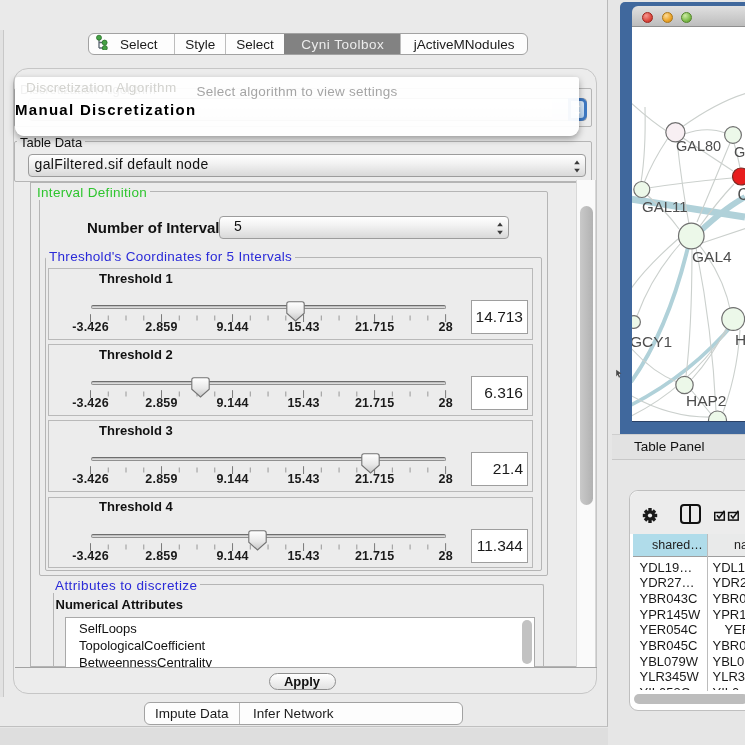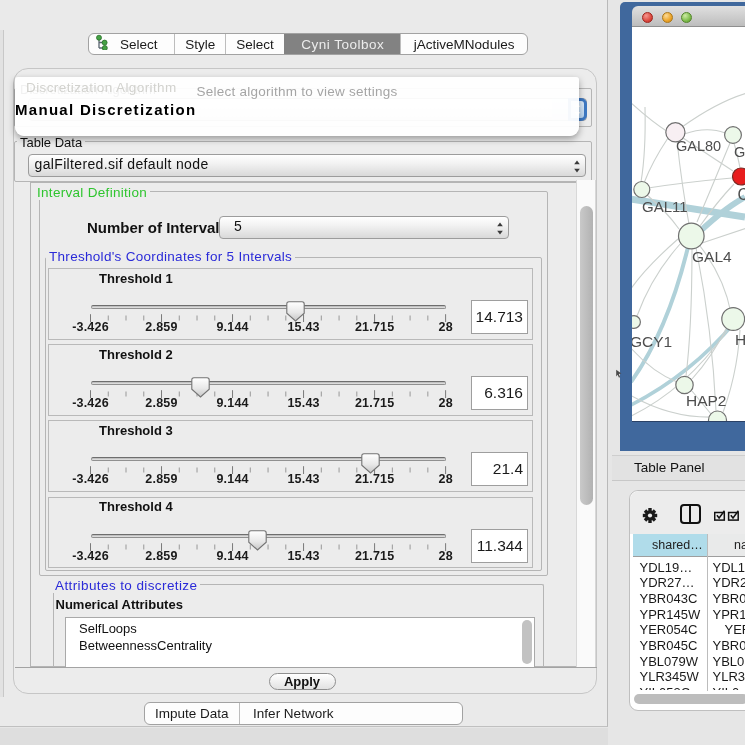--- a/index.html
+++ b/index.html
@@ -47,21 +47,21 @@
 #rightbg { position:absolute; left:608px; top:0; width:137px; height:745px; background:#e6e6e6; }
 #netwin { position:absolute; left:620px; top:2px; width:125px; height:449px;
   background:linear-gradient(#33517c 93.8%, #3d639a 94.5%, #48709f 100%);
   background:#40689d; border-top-left-radius:5px; }
 #nettb { position:absolute; left:12px; top:4px; width:113px; height:21px;
   background:linear-gradient(#e0e0e0,#bdbdbd); border-top-left-radius:6px;
   border-bottom:1px solid #8f8f8f; }
 .light { position:absolute; top:5.5px; width:11px; height:11px; border-radius:50%; }
 #netcv { position:absolute; left:12px; top:25px; width:113px; height:394px; background:#fff;
   border-bottom:1px solid #2a4166; box-sizing:content-box; }
-#tpbar { position:absolute; left:612px; top:455px; width:133px; height:26px; background:#e2e2e2;
+#tpbar { position:absolute; left:612px; top:434px; width:133px; height:26px; background:#e2e2e2;
   border-top:1px solid #cecece; border-bottom:1px solid #c8c8c8; }
 #tpbar span { position:absolute; left:22px; top:4px; font-size:13.5px; color:#111; }
 #tbox { position:absolute; left:629px; top:490px; width:120px; height:221px; background:#fff;
   border:1px solid #bfbfbf; border-radius:9px 0 0 9px; }
 .hdr { position:absolute; font-size:12.5px; color:#222; }
 .trow { position:absolute; font-size:13px; color:#1a1a1a; white-space:nowrap; }
 </style>
 </head>
 <body>
 <div id="cpwin">
@@ -302,20 +302,21 @@
 <div class="vbox">11.344</div>
 </div>
 
     <div class="group" style="left:39px;top:515px;width:491px;height:84px;border-bottom:none">
       <span class="gtitle" style="left:-2px;color:#2a2ad8;font-size:13.5px;letter-spacing:0.4px">Attributes to discretize</span>
     </div>
     <div class="abs" style="left:41.5px;top:527.5px;font-size:13px;font-weight:bold;color:#111">Numerical Attributes</div>
     <div class="abs" style="left:51px;top:548px;width:470px;height:51px;background:#fff;
       border:1px solid #a9a9a9;overflow:hidden;padding-top:2px">
       <div class="litem">SelfLoops</div>
+      <div class="litem">TopologicalCoefficient</div>
       <div class="litem">BetweennessCentrality</div>
       <div class="abs" style="right:2px;top:2px;width:10px;height:44px;background:#c2c2c2;border-radius:5px"></div>
     </div>
 
     <div class="abs" style="left:562px;top:111px;width:20px;height:488px;background:#fafafa;
       border-left:1px solid #d8d8d8;border-right:1px solid #d8d8d8">
       <div class="abs" style="left:3px;top:26px;width:13px;height:299px;border-radius:7px;
         background:linear-gradient(90deg,#c9c9c9,#b2b2b2)"></div>
     </div>
 

